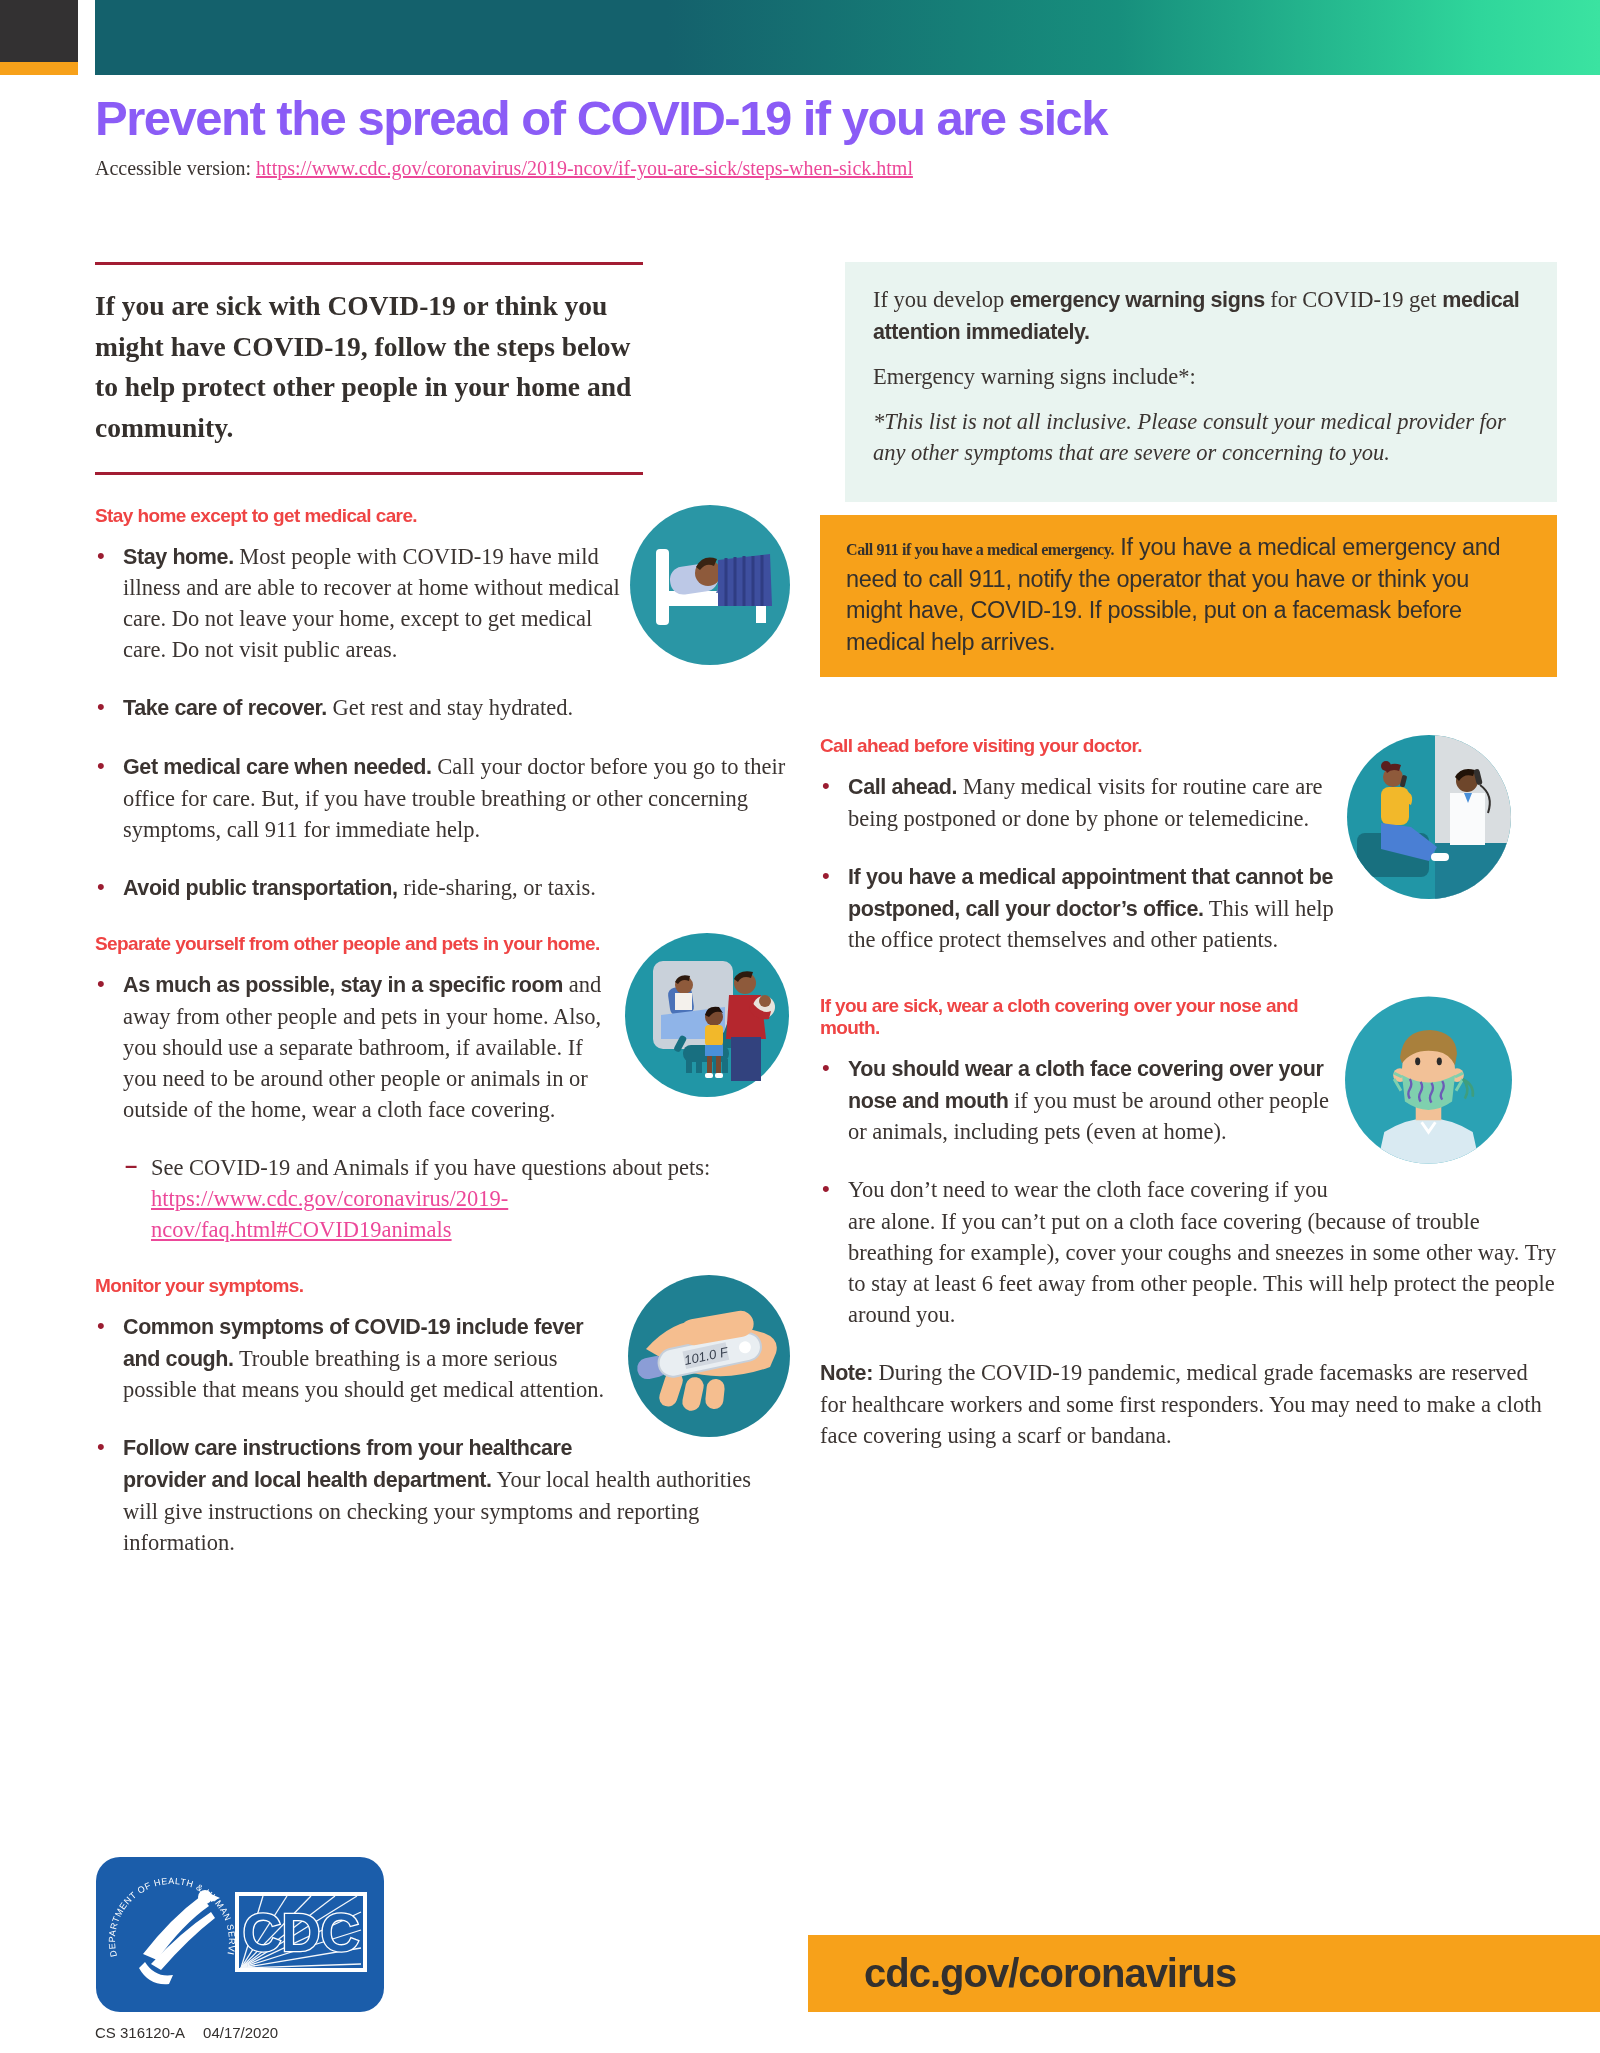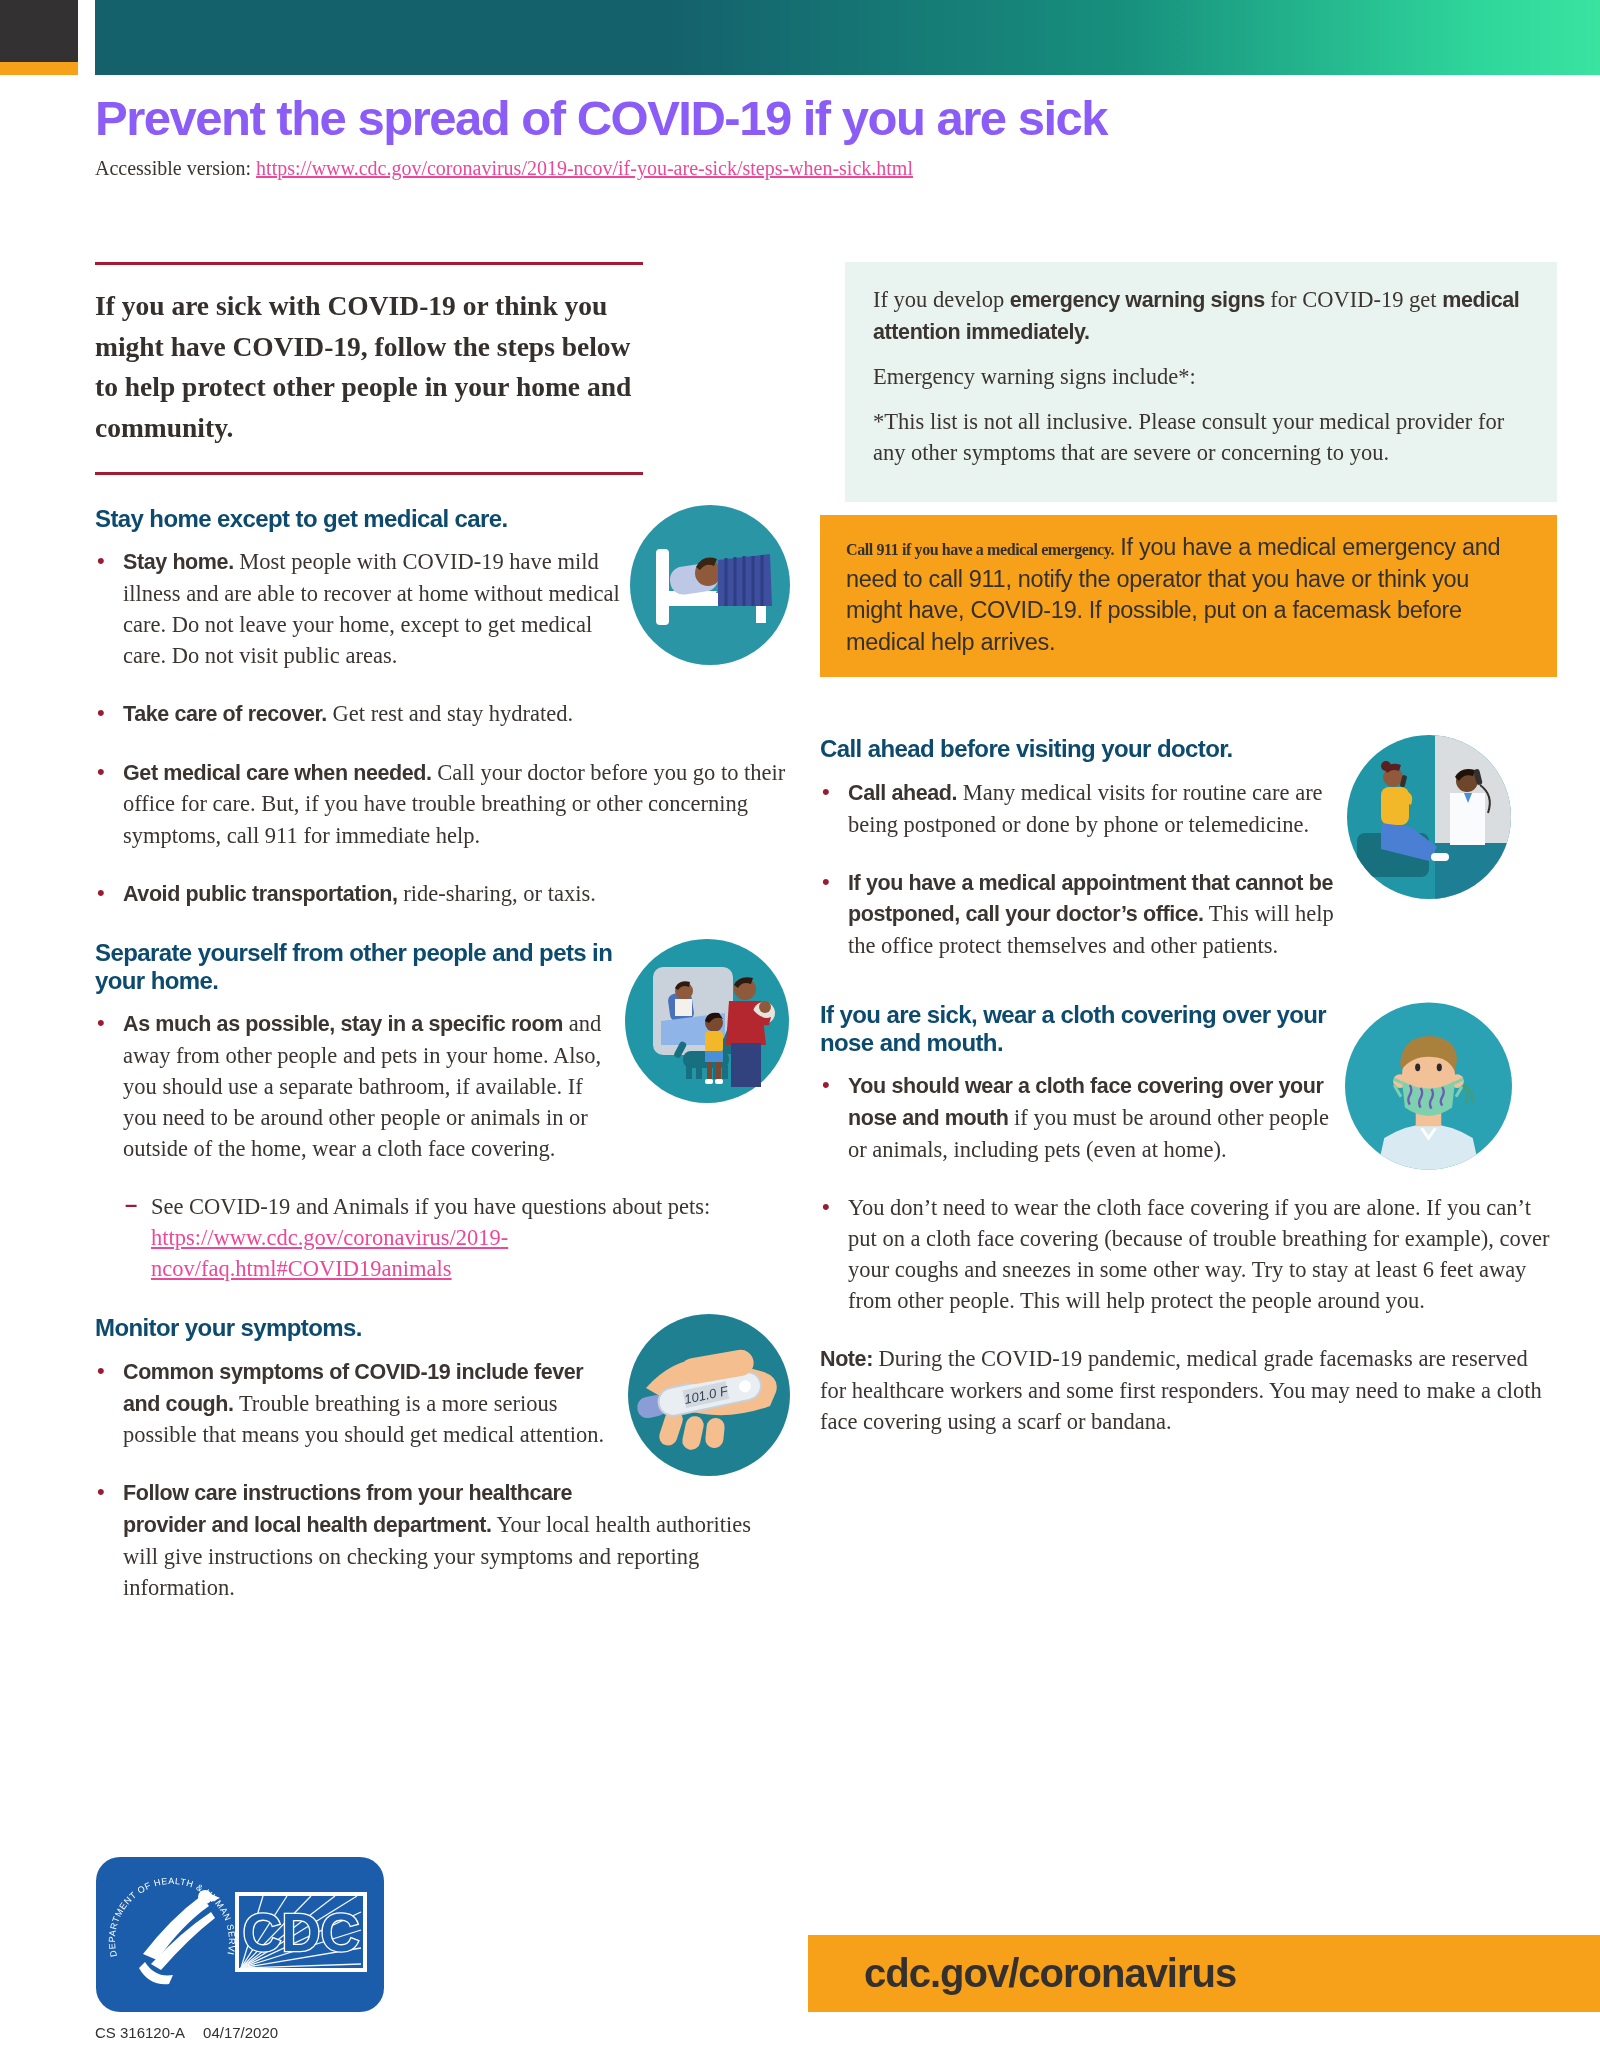--- a/index.html
+++ b/index.html
@@ -19,21 +19,21 @@
 
   
   .col-left{position:absolute;left:95px;top:262px;width:695px;}
   .col-right{position:absolute;left:820px;top:262px;width:737px;}
 
   .rule{width:548px;height:3px;background:#A21D33;}
   .intro{width:562px;margin:21px 0 23px;font-weight:700;font-size:27.5px;line-height:1.48;color:#35302D;}
 
   .sec{position:relative;margin-top:30px;}
   .sec-head{margin:0 0 6px;font-family:"Liberation Sans",sans-serif;font-weight:700;
-            font-size:24px;letter-spacing:-0.6px;line-height:1.15;color:#0c4a6e;}
+            font-size:19px;letter-spacing:-0.6px;line-height:1.15;color:#ef4444;}
 
   .ill-float{float:right;width:168px;display:flex;justify-content:flex-end;}
   .col-right .ill-float{width:212px;padding-right:45px;box-sizing:border-box;}
   .h170{height:172px;} .h175{height:178px;} .h180{height:185px;}
 
   ul.blist{list-style:none;margin:14px 0 0;padding:0 0 0 28px;}
   ul.blist>li{position:relative;margin-bottom:27px;font-size:22.5px;line-height:1.38;}
   ul.blist>li::before{content:"\2022";position:absolute;left:-26px;top:0;color:#9B1C31;
                       font-family:"Liberation Sans",sans-serif;font-size:22px;}
   ul.sublist{list-style:none;margin:0 0 0 30px;padding:0 0 0 26px;}
@@ -42,21 +42,21 @@
                         font-family:"Liberation Sans",sans-serif;font-weight:700;font-size:22px;}
   .lead{font-family:"Liberation Sans",sans-serif;font-weight:700;letter-spacing:-0.4px;font-size:21.5px;}
 
   
   .warnbox{background:#E9F4F0;padding:22px 28px 20px;margin-left:25px;}
   .warnbox p{margin:0 0 14px;font-size:22.5px;line-height:1.38;}
   ul.signs{list-style:none;margin:22px 0 26px;padding:0 0 0 30px;}
   ul.signs li{position:relative;margin-bottom:18px;font-size:22.5px;line-height:1.3;}
   ul.signs li::before{content:"\2022";position:absolute;left:-24px;top:0;color:#9B1C31;
                       font-family:"Liberation Sans",sans-serif;font-size:21px;}
-  .footnote{font-size:21.5px;line-height:1.36;margin:0;}
+  .footnote{font-size:21.5px;line-height:1.36;margin:0;font-style:italic;}
   .callbox{background:#F7A11A;margin-top:13px;padding:17px 26px 19px;
            font-family:"Liberation Sans",sans-serif;font-size:23.5px;line-height:1.34;
            letter-spacing:-0.3px;color:#33302E;}
   .callbox .lead{font-size:16px;font-family:Liberation Serif, serif;}
   .note-p{margin:4px 0 0;font-size:22.5px;line-height:1.38;}
 
   
   .logo{position:absolute;left:95px;top:1856px;}
   .cs-line{position:absolute;left:95px;top:2024px;font-family:"Liberation Sans",sans-serif;
            font-size:15px;color:#33302E;}

